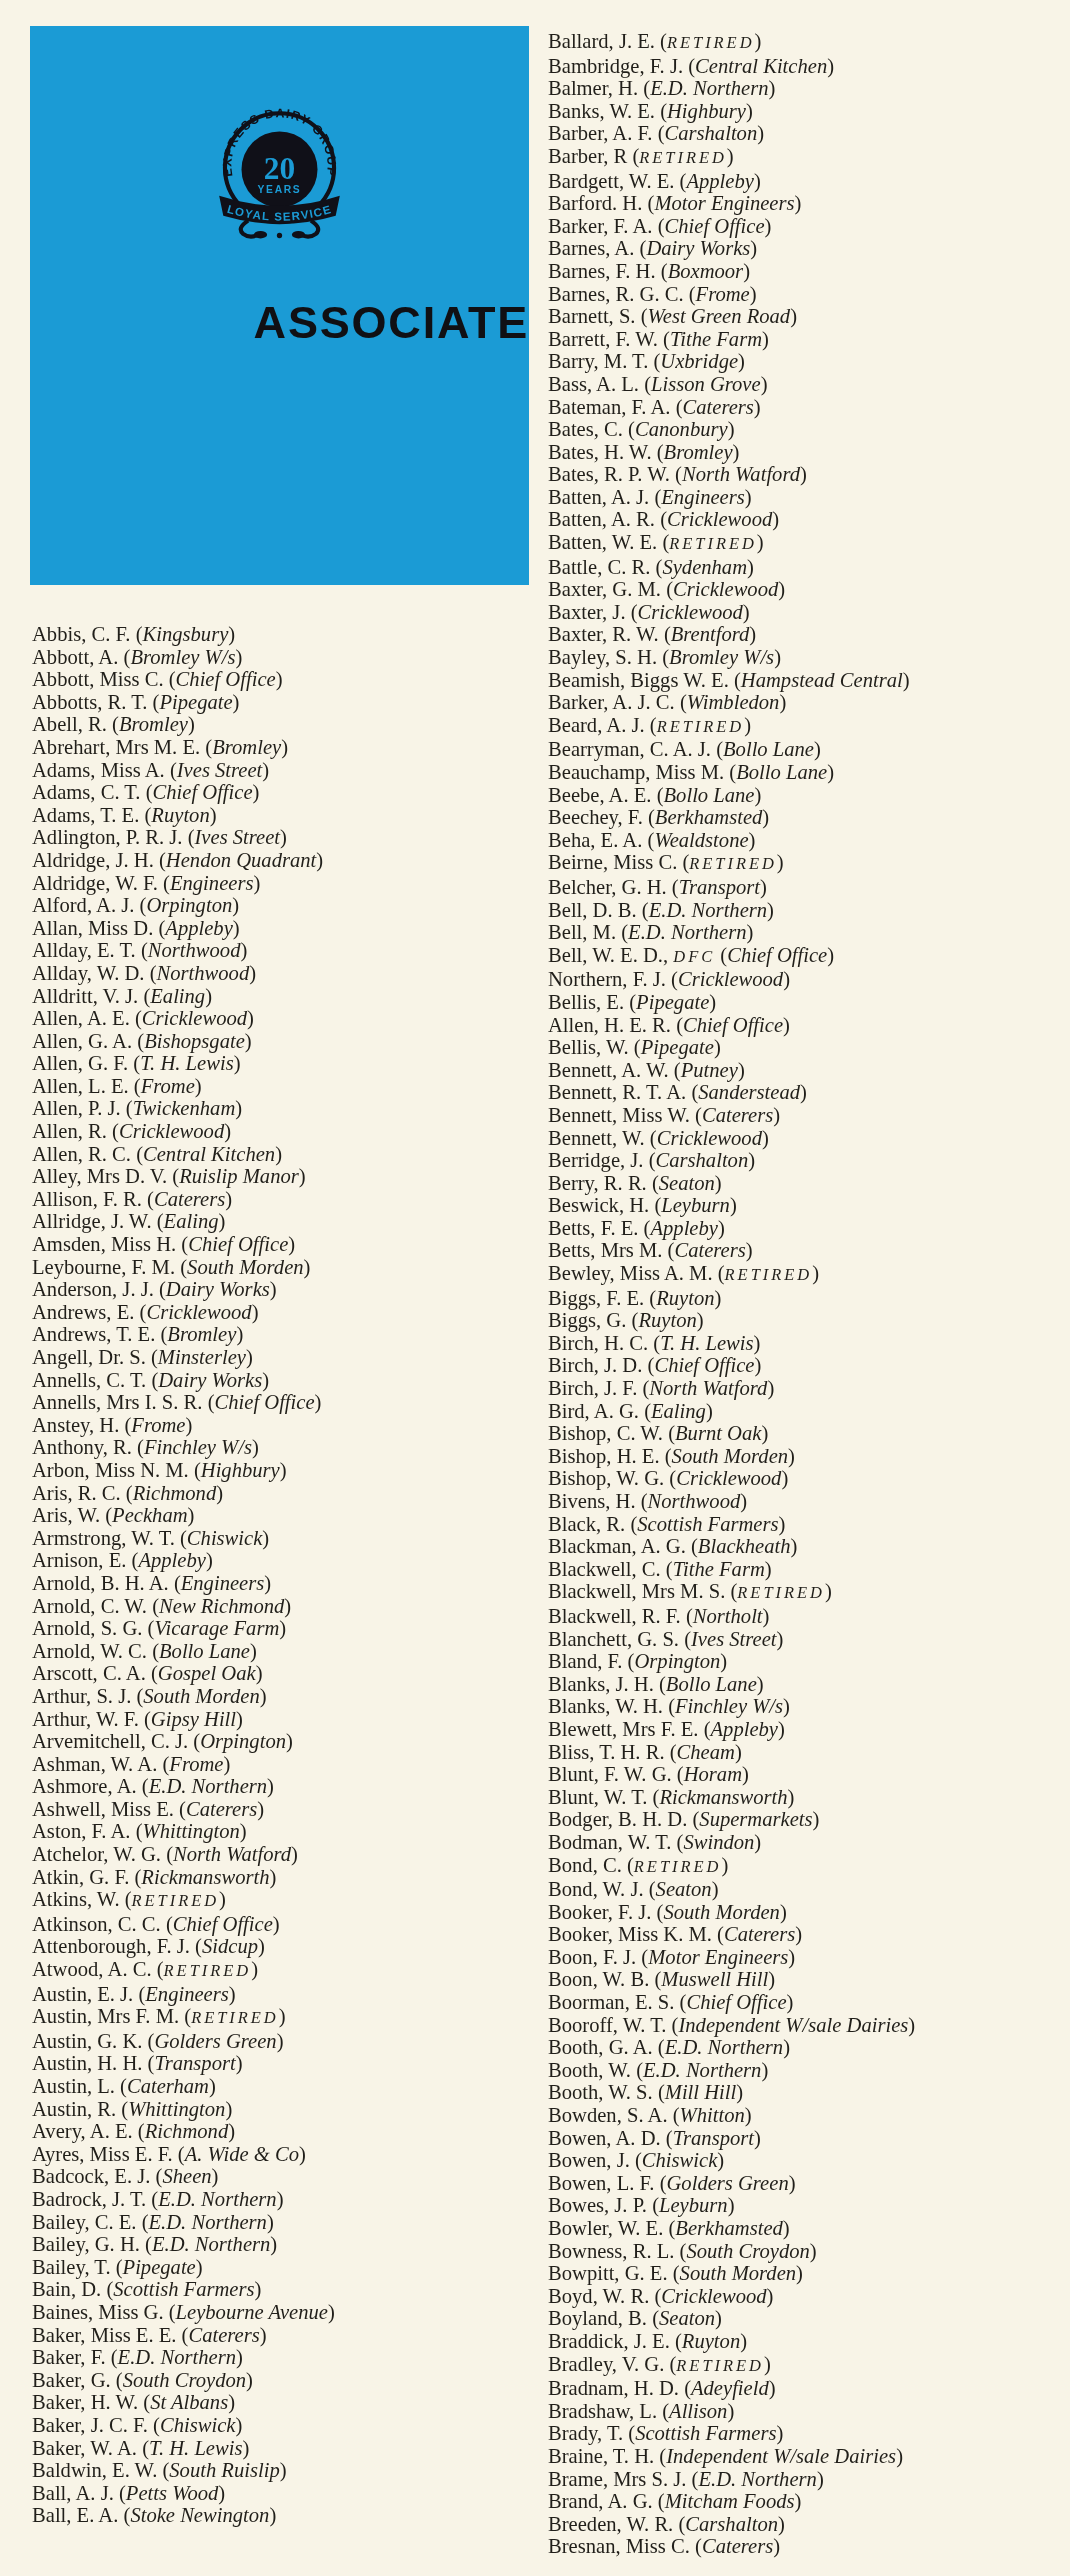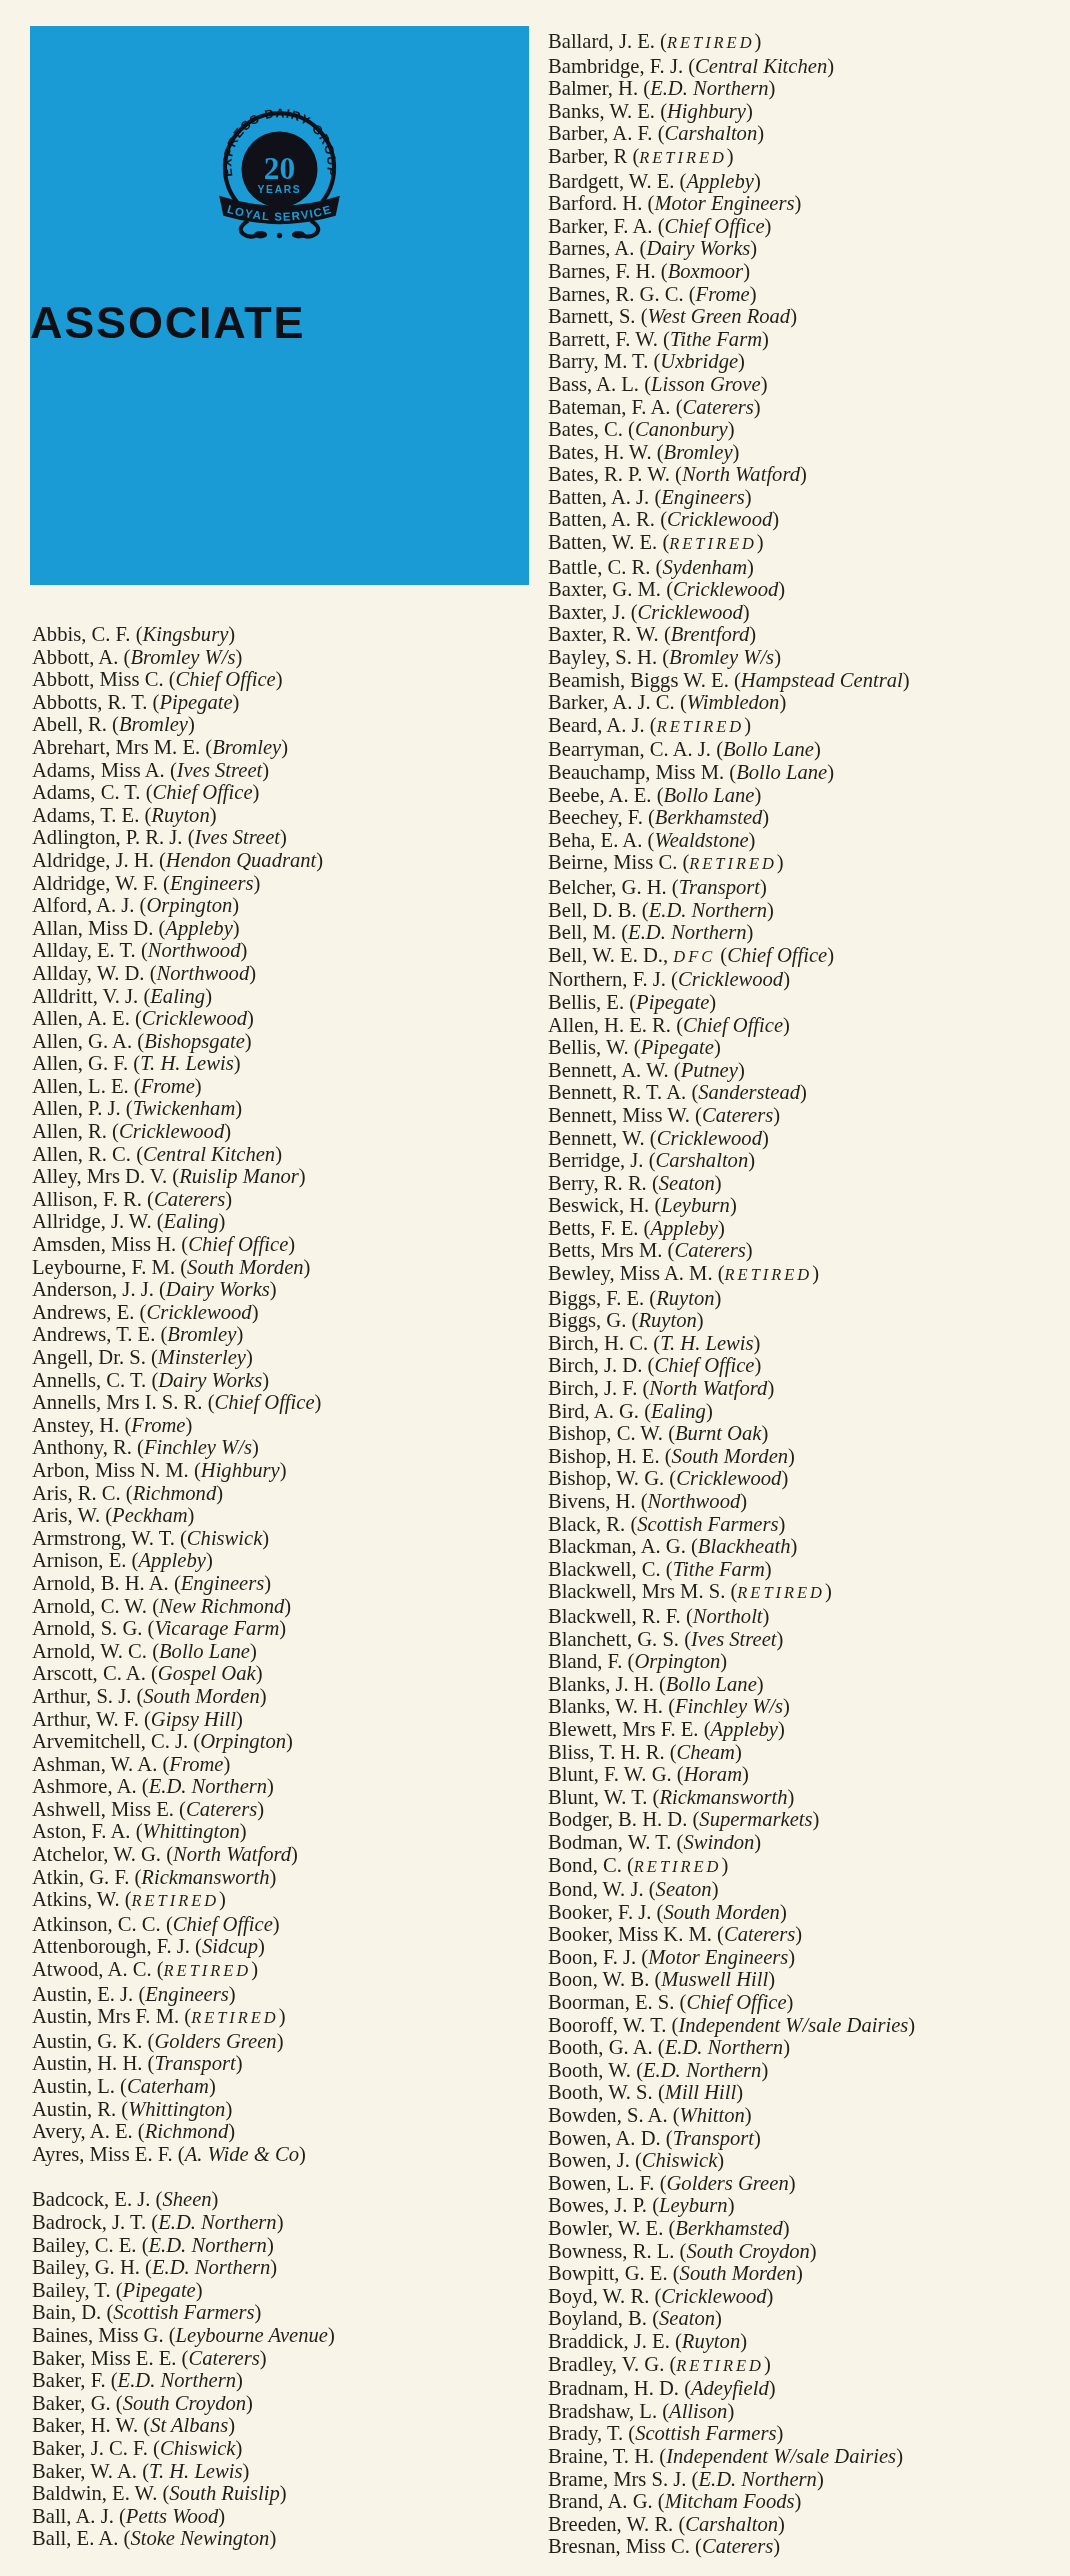--- a/index.html
+++ b/index.html
@@ -13,32 +13,32 @@
   .card {
     position:absolute; left:30px; top:25.6px; width:499px; height:559px;
     background:#1b9bd5;
   }
   .badge-wrap {
     position:absolute; top:77px; left:0; width:100%;
     display:flex; justify-content:center;
   }
   .card-title {
     position:absolute; top:269px; left:0; width:100%;
-    text-align:left;
+    text-align:right;
     font-family:"Liberation Sans", sans-serif;
     font-weight:700; font-size:45px; line-height:56px;
     letter-spacing:1.8px; color:#101014;
   }
   .svg-sans { font-family:"Liberation Sans", sans-serif; font-weight:700; }
   .svg-serif { font-family:"Liberation Serif", serif; font-weight:700; }
   
   .list { position:absolute; }
   .list-left  { left:32px;  top:623px; }
   .list-right { left:548px; top:30px;  }
-  .group-gap { margin-top:23px; }
+  .group-gap { }
   .entry {
     font-size:20.6px; line-height:22.6px; white-space:nowrap;
     color:#211f1a;
   }
   .entry .loc { font-style:italic; }
   .entry .sc { font-size:0.8em; letter-spacing:0.18em;font-style:italic; }
 </style>
 </head>
 <body>
 

